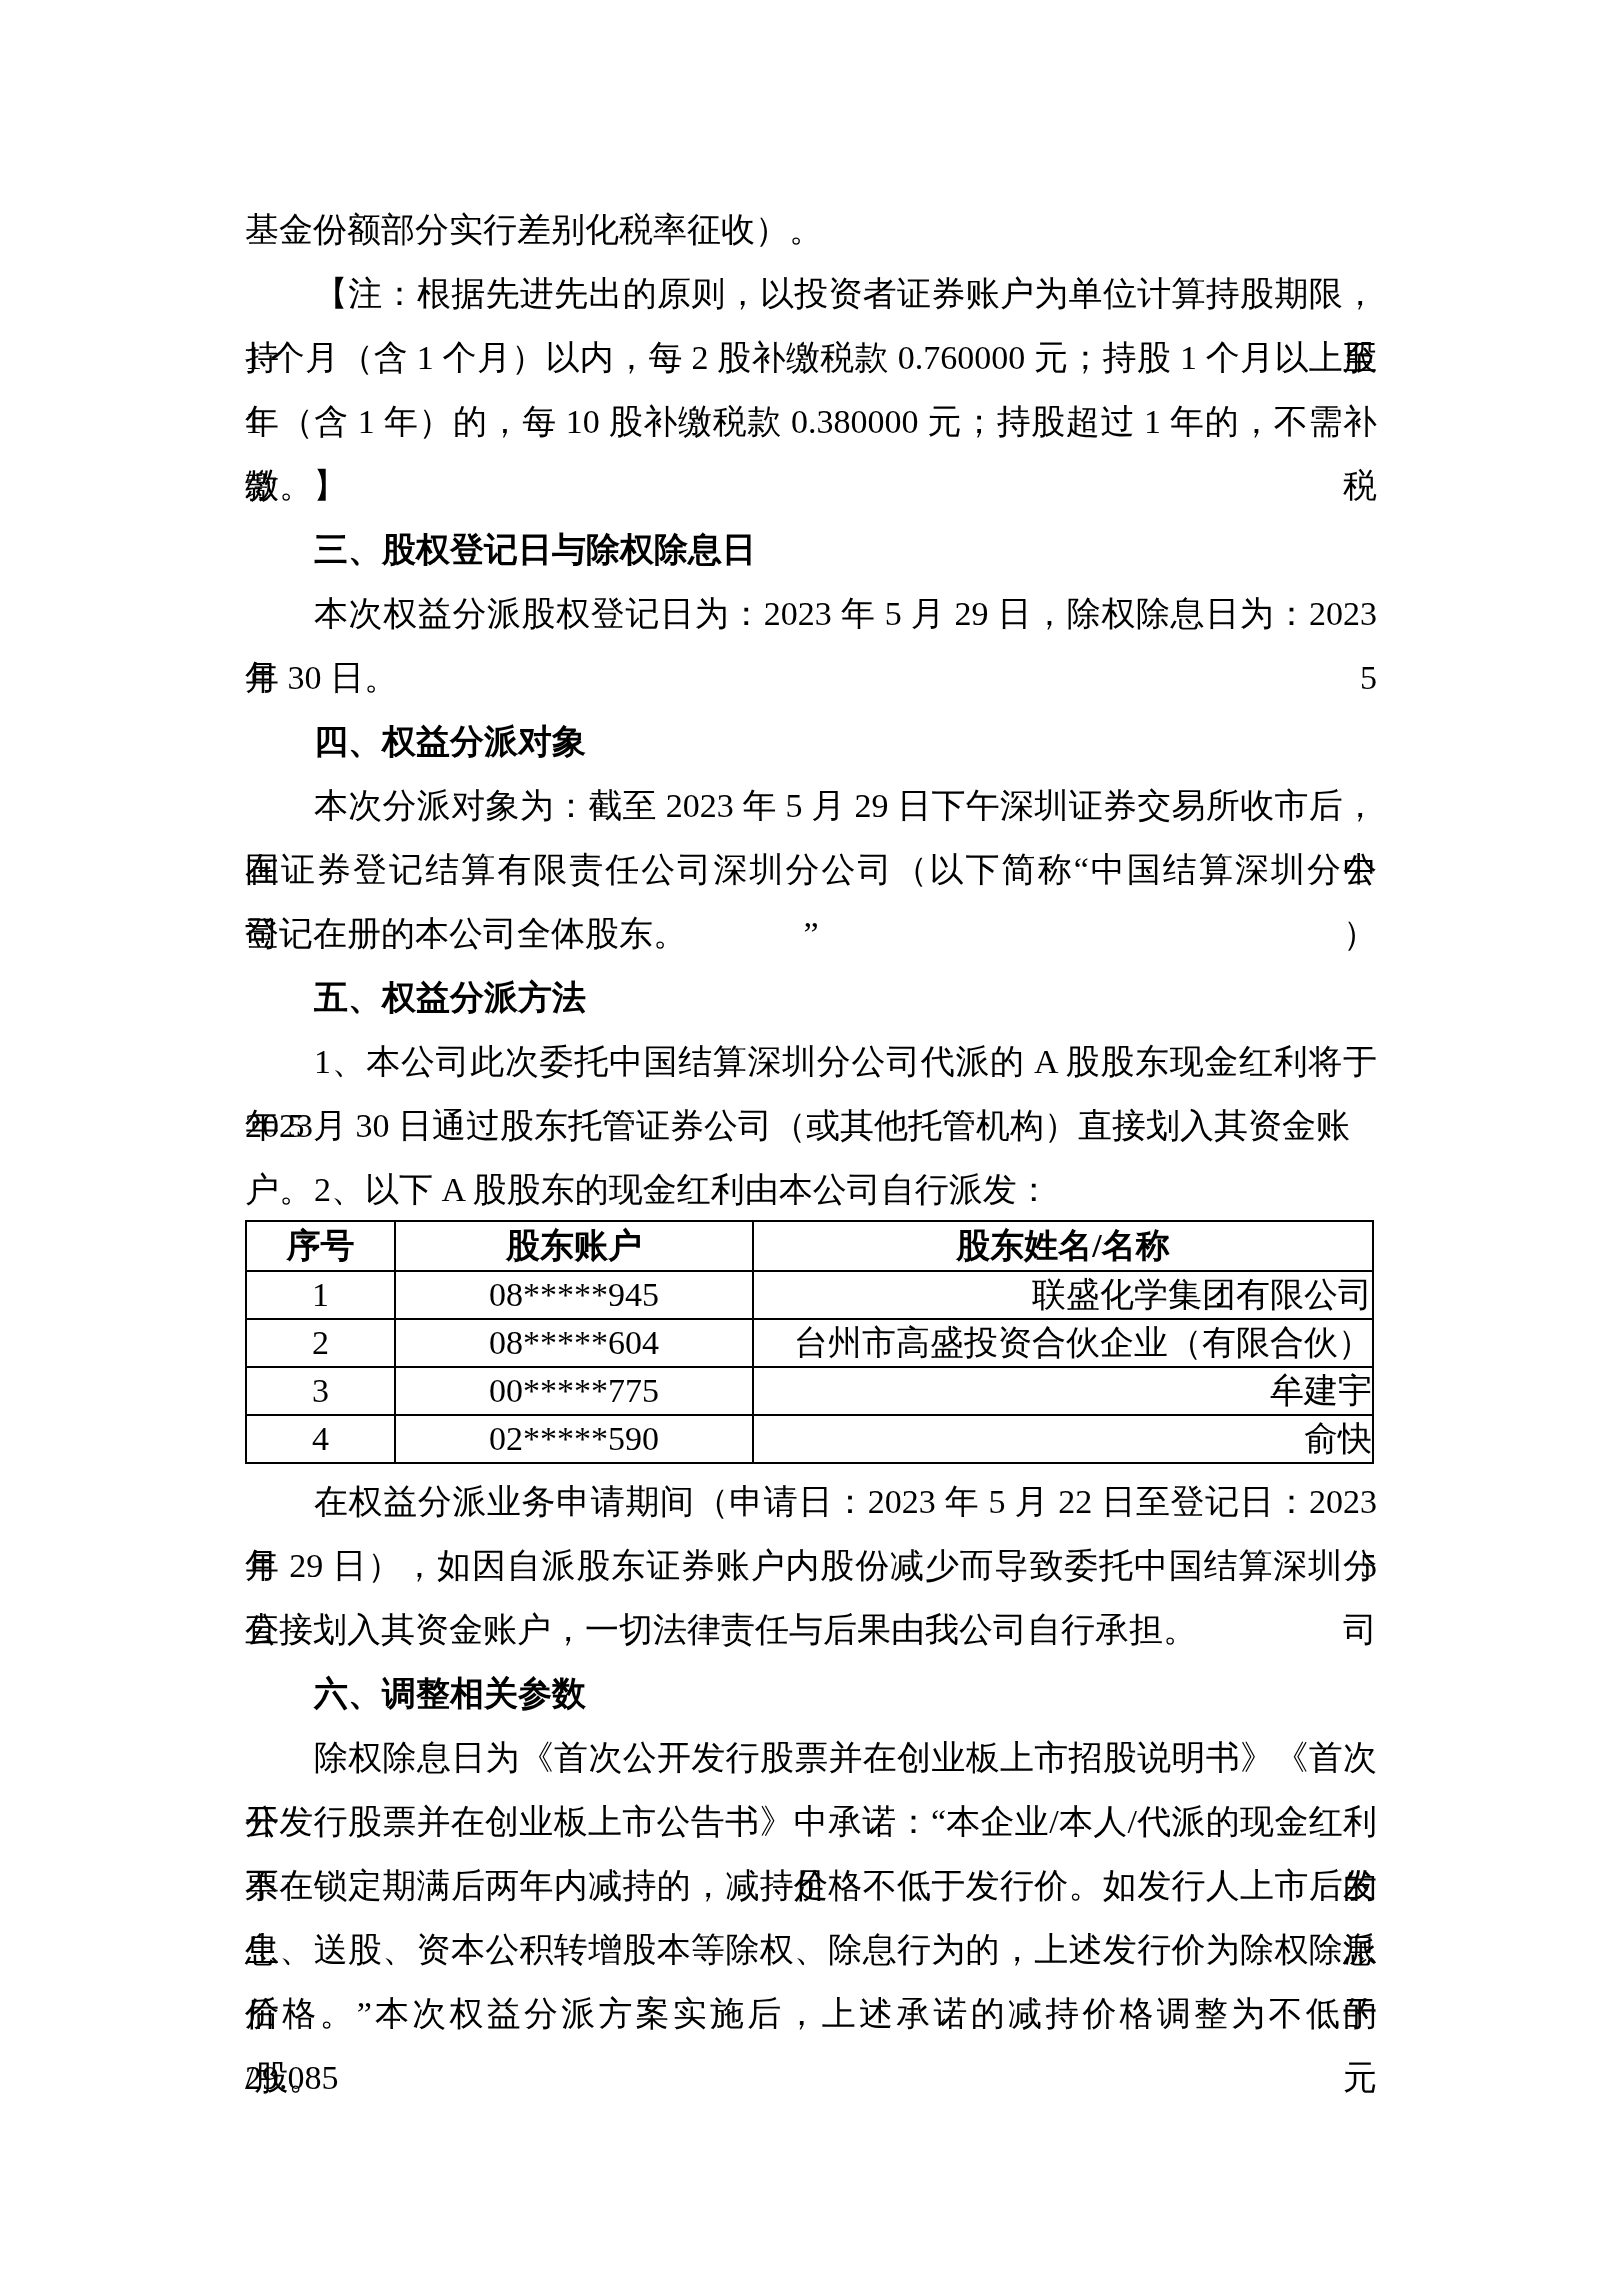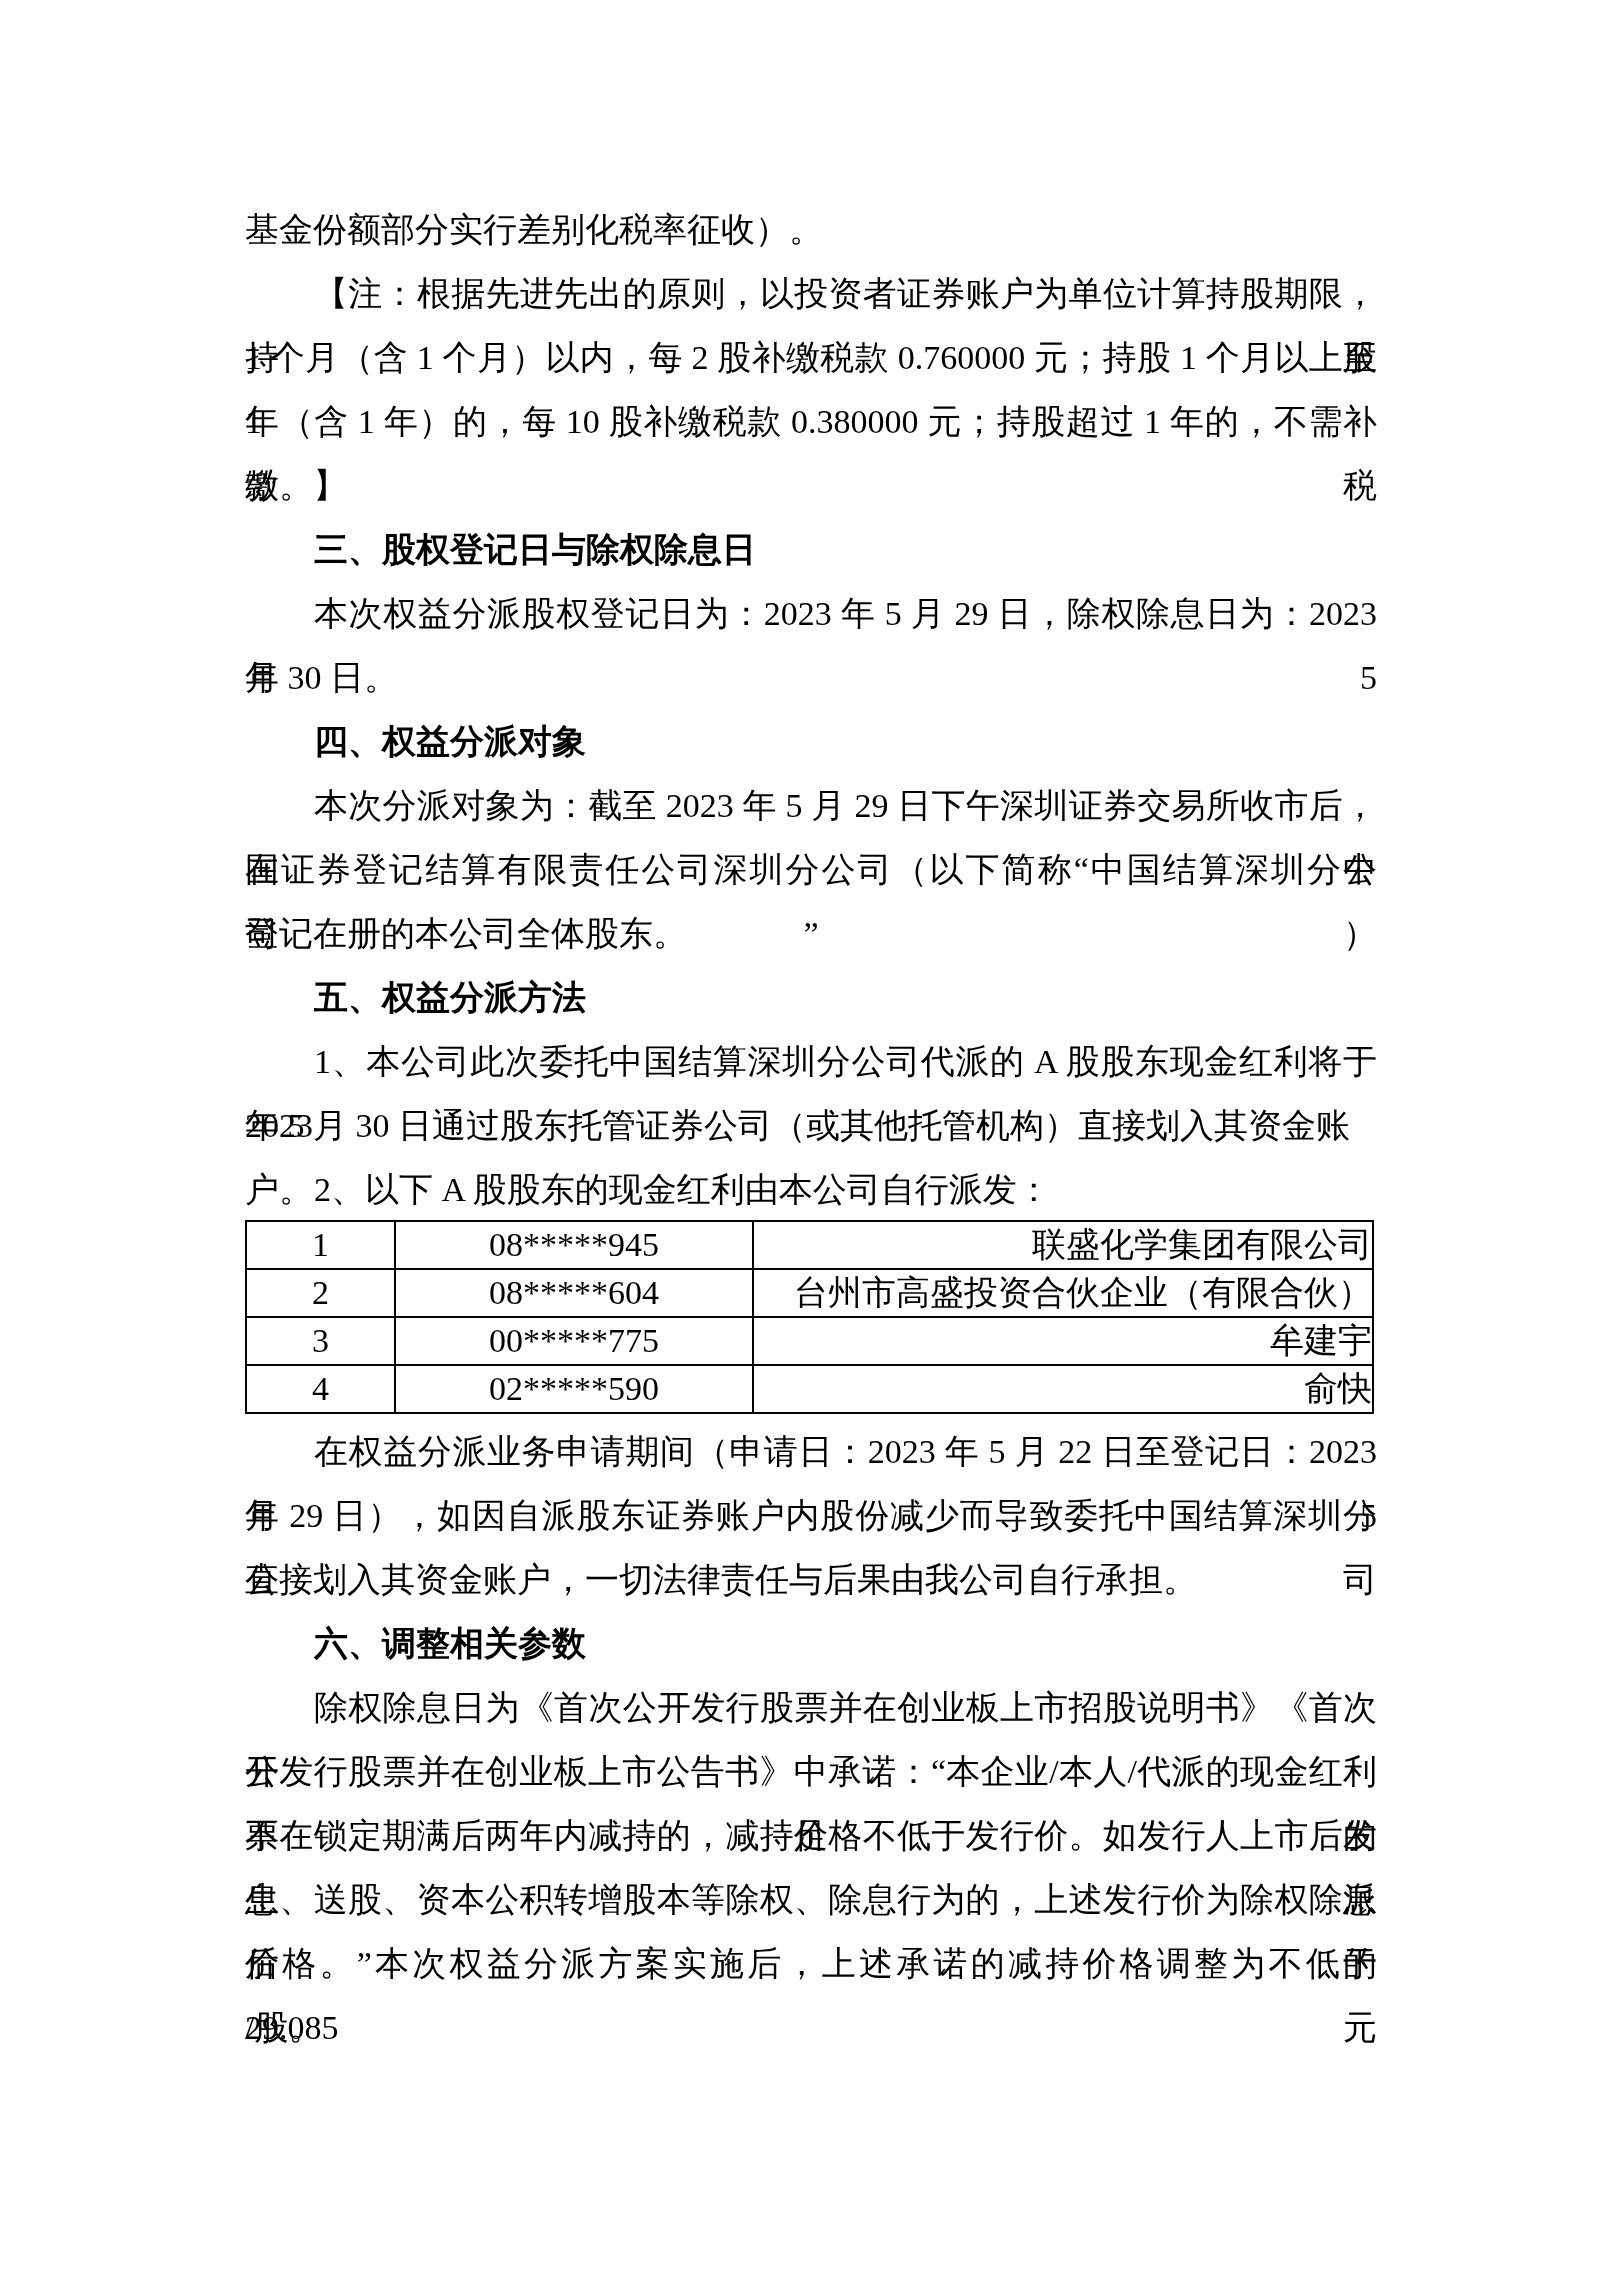--- a/index.html
+++ b/index.html
@@ -98,20 +98,25 @@
     <div class="line ind">2、以下 A 股股东的现金红利由本公司自行派发：</div>
 
     <table class="div-table">
       <colgroup>
           <col class="c1">
           <col class="c2">
           <col class="c3">
         </colgroup>
       <tbody>
         <tr>
+          <th>序号</th>
+          <th>股东账户</th>
+          <th>股东姓名/名称</th>
+        </tr>
+        <tr>
           <td class="c">1</td>
           <td class="c">08*****945</td>
           <td class="n">联盛化学集团有限公司</td>
         </tr>
         <tr>
           <td class="c">2</td>
           <td class="c">08*****604</td>
           <td class="n">台州市高盛投资合伙企业（有限合伙）</td>
         </tr>
         <tr>

